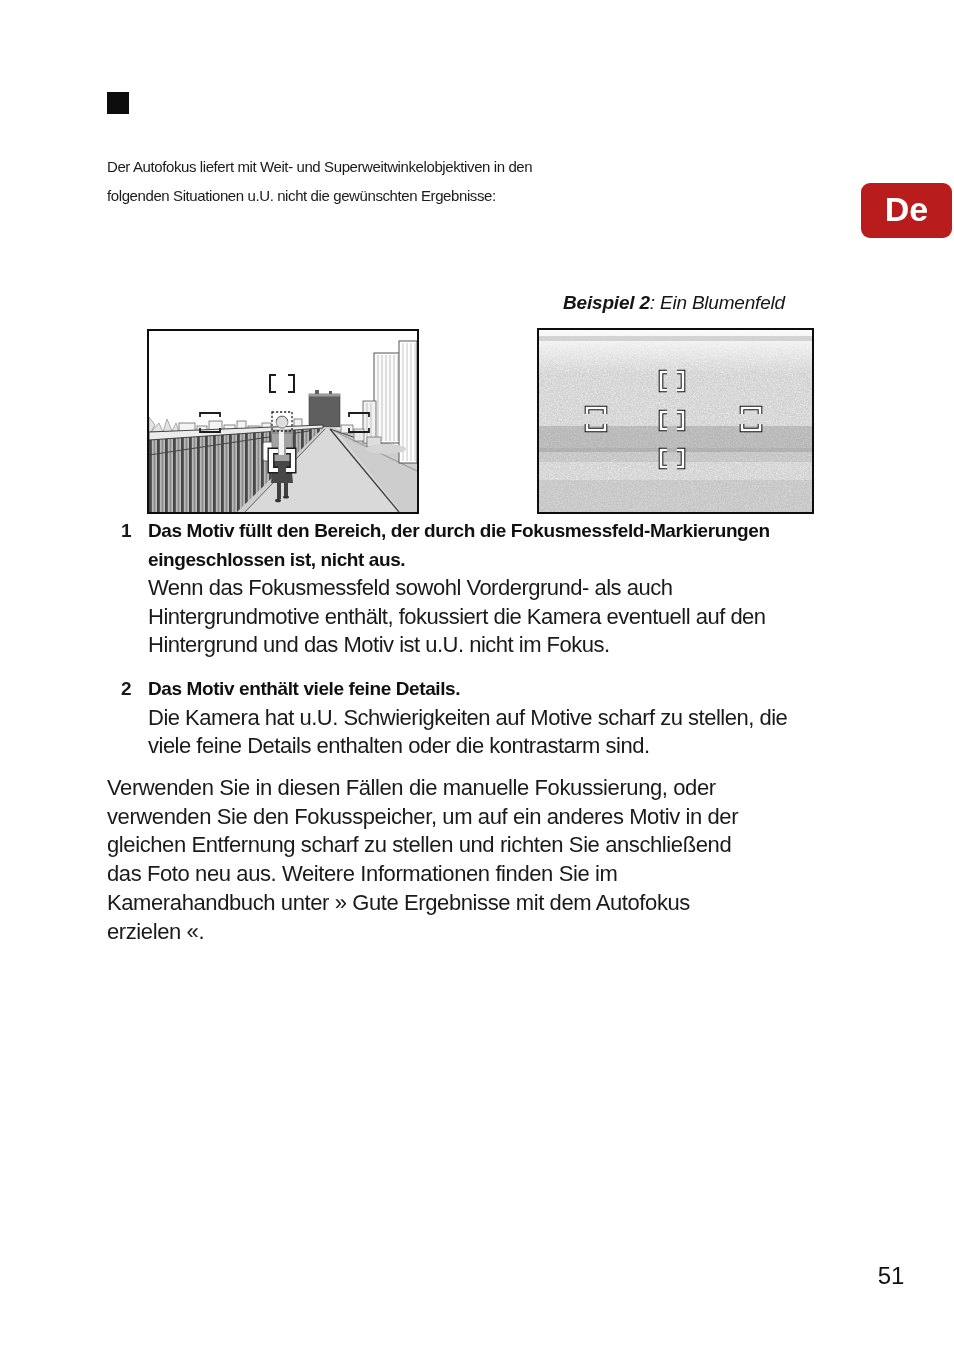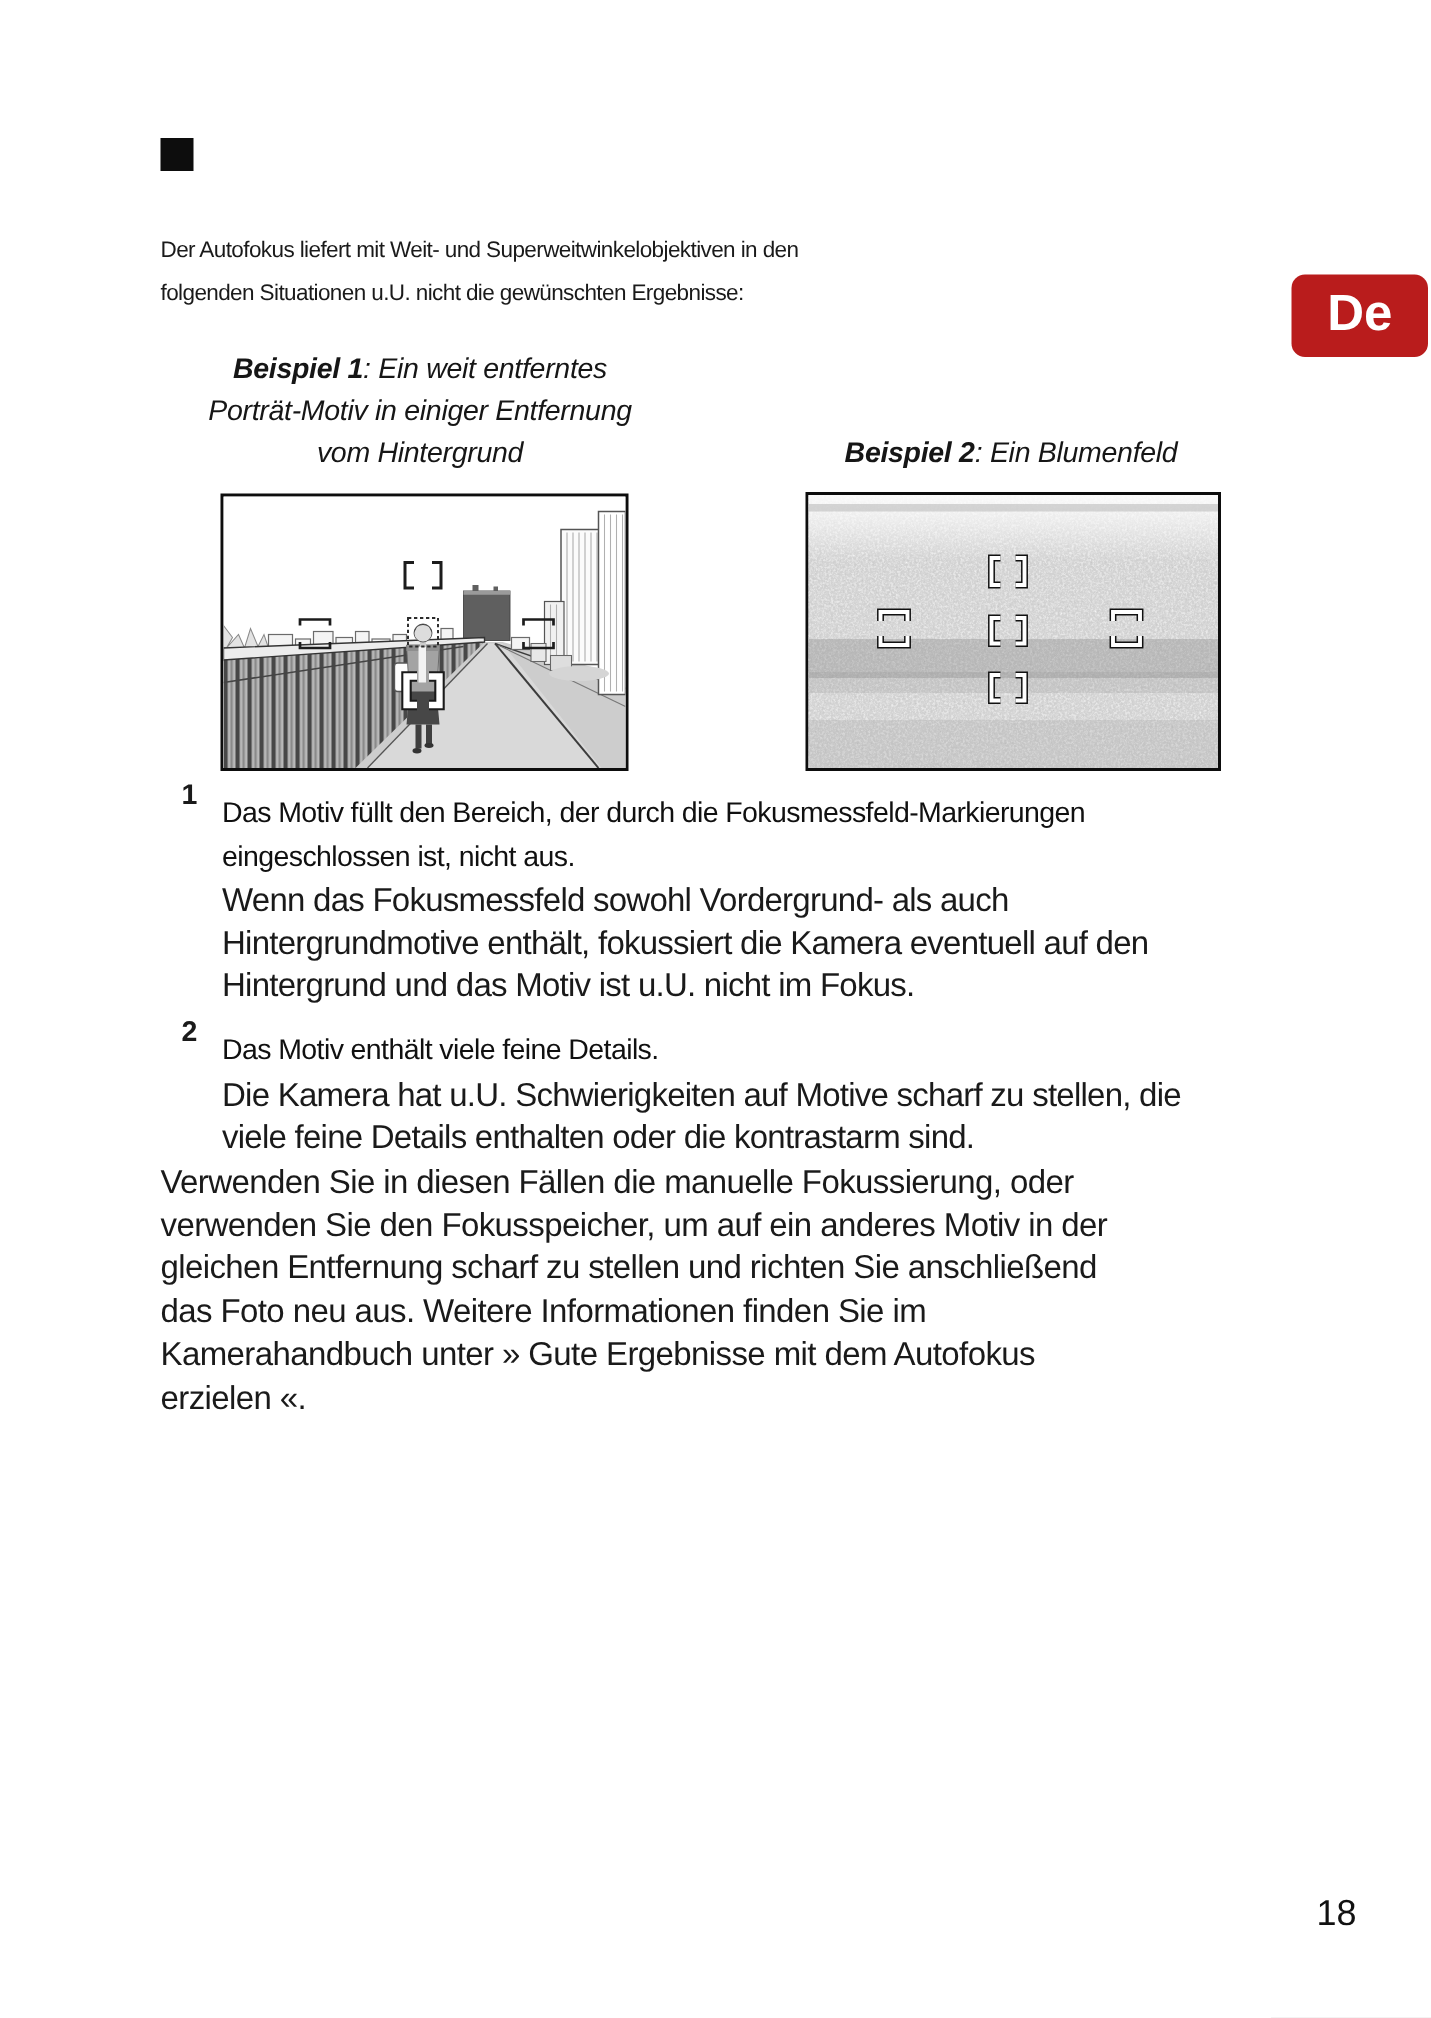--- a/index.html
+++ b/index.html
@@ -50,22 +50,22 @@
   .figure-2{left:537px;top:328px;width:273px;height:182px;}
   .figure-frame svg{display:block;}
   
   .list-item{position:absolute;left:0;top:0;width:954px;}
   .li-num{
     position:absolute;left:121px;
     font-size:19px;font-weight:bold;line-height:28.5px;
   }
   .li-body{position:absolute;left:148px;}
   .li-bold{
-    font-size:19px;font-weight:normal;line-height:28.5px;
-    letter-spacing:-0.4px;color:#101010;margin-top:12px;
+    font-size:19px;font-weight:bold;line-height:28.5px;
+    letter-spacing:-0.4px;color:#101010;
   }
   .li-text{
     font-size:22px;line-height:28.5px;letter-spacing:-0.5px;
   }
   .item-1{top:517px;}
   .item-2{top:675px;}
   .li-num,.li-bold,.li-text{white-space:pre;}
   
   .closing{
     position:absolute;left:107px;top:774px;
@@ -84,25 +84,20 @@
 
   <div class="bullet-square"></div>
 
   <div class="intro pre">Der Autofokus liefert mit Weit- und Superweitwinkelobjektiven in den
 folgenden Situationen u.U. nicht die gewünschten Ergebnisse:</div>
 
   <div class="de-tab">
     <span>De</span>
   </div>
 
-  <div class="caption caption-1">
-    <div><b>Beispiel 1</b><span>: Ein weit entferntes</span></div>
-    <div>Porträt-Motiv in einiger Entfernung</div>
-    <div>vom Hintergrund</div>
-  </div>
 
   <div class="caption caption-2">
     <b>Beispiel 2</b><span>: Ein Blumenfeld</span>
   </div>
 
   <div class="figure-frame figure-1">
     <svg width="268" height="181" viewBox="0 0 268 181">
       <defs>
         <pattern id="slats" patternUnits="userSpaceOnUse" width="8" height="8">
           <rect width="8" height="8" fill="#b9b9b9"></rect>
@@ -257,15 +252,15 @@
     </div>
   </div>
 
   <div class="closing pre">Verwenden Sie in diesen Fällen die manuelle Fokussierung, oder
 verwenden Sie den Fokusspeicher, um auf ein anderes Motiv in der
 gleichen Entfernung scharf zu stellen und richten Sie anschließend
 das Foto neu aus. Weitere Informationen finden Sie im
 Kamerahandbuch unter » Gute Ergebnisse mit dem Autofokus
 erzielen «.</div>
 
-  <div class="page-number">18</div>
+  <div class="page-number">51</div>
 
 </div>
 
 </body></html>

